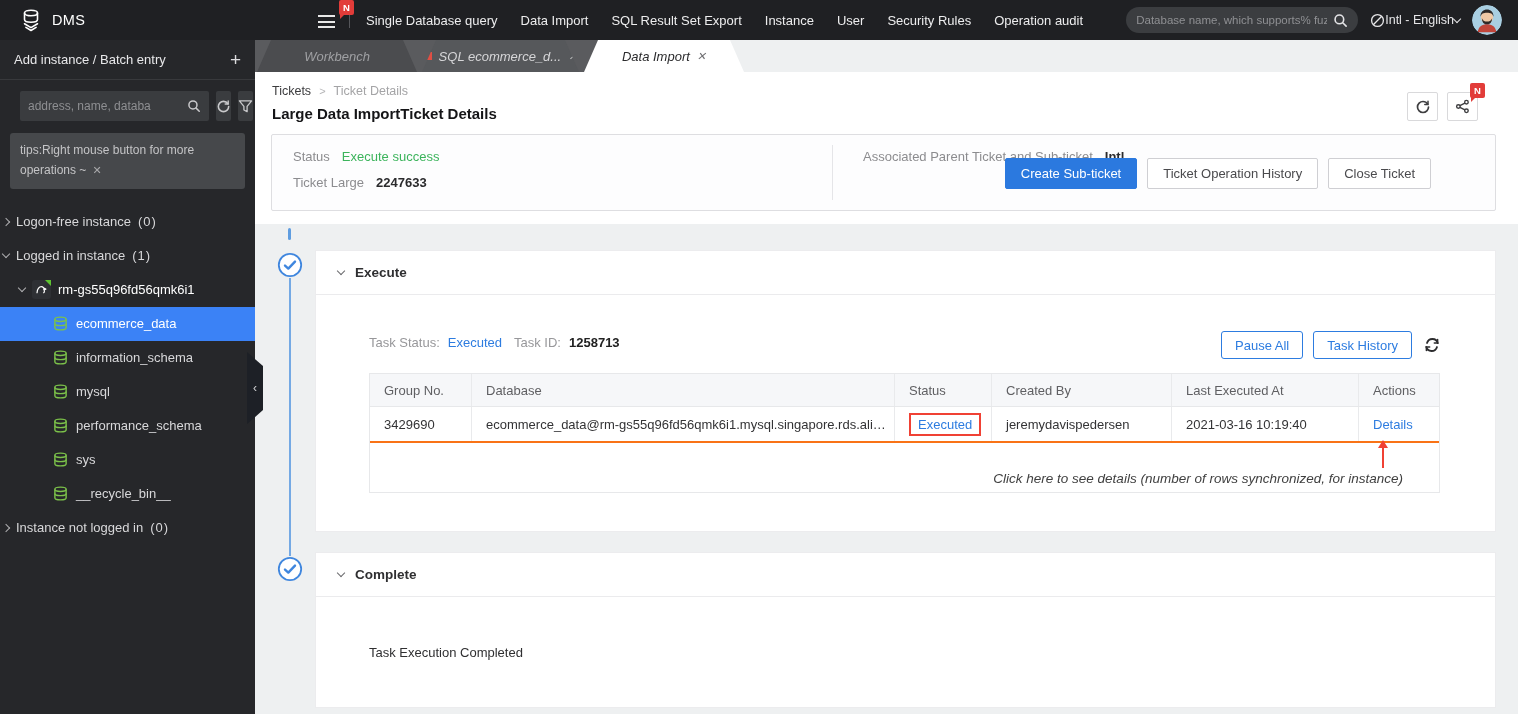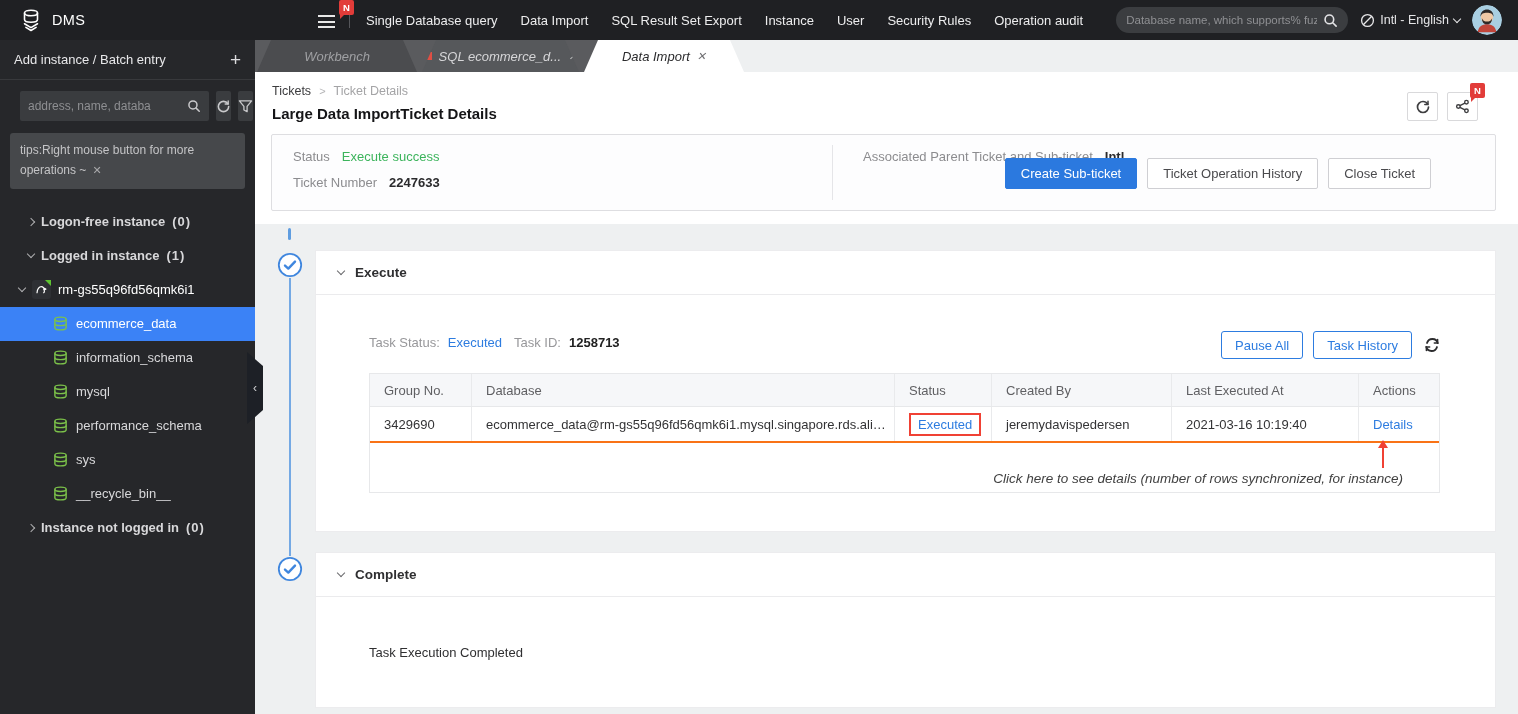--- a/index.html
+++ b/index.html
@@ -40,21 +40,21 @@
   .nav-right { margin-left:auto; display:flex; align-items:center; gap:12px; padding-right:16px; }
   .nav-search {
     width:232px; height:26px; background:#3b3d40; border-radius:13px;
     display:flex; align-items:center; padding:0 10px; gap:6px;
   }
   .nav-search input {
     flex:1; min-width:0; background:transparent; border:none; outline:none;
     color:#cfcfd1; font-size:11.5px; font-family:"Liberation Sans",sans-serif;
   }
   .nav-search input::placeholder { color:#8f9093; }
-  .nav-locale { display:flex; align-items:center; gap:5px; color:#e6e6e8; font-size:12.5px; cursor:pointer; white-space:nowrap; }
+  .nav-locale { display:flex; align-items:center; color:#e6e6e8; font-size:12.5px; cursor:pointer; white-space:nowrap; }
   .avatar { width:30px; height:30px; border-radius:50%; overflow:hidden; cursor:pointer; }
 
   .chev { display:inline-block; width:7px; height:7px; border-right:1.5px solid currentColor; border-bottom:1.5px solid currentColor; }
   .chev.down  { transform:rotate(45deg); margin-top:-3px; }
   .chev.right { transform:rotate(-45deg); }
   .chev.sm { width:6px; height:6px; }
 
   
   .sidebar {
     position:absolute; top:40px; left:0; width:255px; bottom:0;
@@ -78,21 +78,21 @@
   .sb-iconbtn {
     width:30px; height:30px; background:#3a3c3f; border-radius:2px;
     display:flex; align-items:center; justify-content:center; cursor:pointer; color:#c9c9cb;
   }
   .sb-tips {
     margin:12px 10px 16px; background:#46484b; border-radius:3px;
     padding:8px 10px; font-size:12px; color:#c4c4c6; line-height:1.65;
   }
   .sb-tips .tip-close { color:#a9a9ab; margin-left:6px; cursor:pointer; font-size:11px; }
   .tree-row { height:34px; display:flex; align-items:center; gap:7px; cursor:pointer; font-size:13px; color:#d8d8da; }
-  .tree-row.lvl1 { padding-left:28px;font-weight:bold; }
+  .tree-row.lvl1 { padding-left:3px; }
   .tree-row.inst { padding-left:19px; color:#fff; }
   .tree-row.db   { padding-left:53px; gap:8px; }
   .tree-row.selected { background:#3b82f6; color:#fff; }
   .tree-count { letter-spacing:1px; }
   .tree-chev { color:#aeaeb0; }
   .inst-icon { width:19px; height:19px; background:#2e3034; border-radius:3px; position:relative; display:flex; align-items:center; justify-content:center; }
   .inst-icon::after { content:''; position:absolute; top:0; right:0; border-top:6px solid #5ec431; border-left:6px solid transparent; }
   .collapse-handle {
     position:absolute; left:247px; top:352px; width:16px; height:72px;
     background:#1d2026; color:#cfcfd1; display:flex; align-items:center; justify-content:center;
@@ -432,21 +432,21 @@
       </div>
     </div>
 
     <div class="status-panel">
       <div class="sp-col1">
         <div class="sp-row">
           <span class="sp-label">Status</span>
           <span class="sp-green">Execute success</span>
         </div>
         <div class="sp-row">
-          <span class="sp-label">Ticket Number</span>
+          <span class="sp-label">Ticket Large</span>
           <span class="sp-bold">2247633</span>
         </div>
       </div>
       <div class="sp-divider"></div>
       <div class="sp-col2">
         <div class="sp-row">
           <span class="sp-label">Associated Parent Ticket and Sub-ticket</span>
           <span class="sp-bold">Intl</span>
         </div>
       </div>

